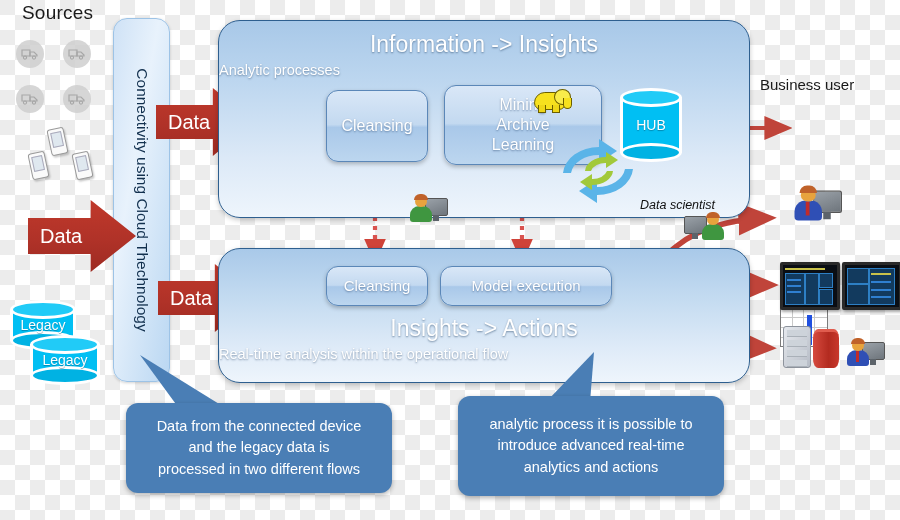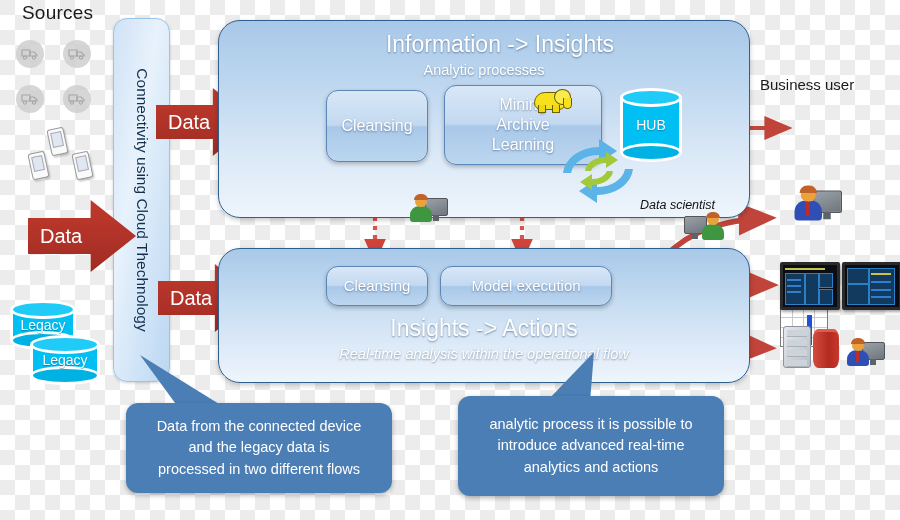--- a/index.html
+++ b/index.html
@@ -45,21 +45,21 @@
   }
   .panel-bottom{
     left:210px;top:248px;width:530px;height:133px;
     background:linear-gradient(180deg,#a9c9e9 0%,#c2daf0 35%,#dfebf8 75%,#eef5fc 100%);
   }
   .panel-title{
     width:100%;text-align:center;color:#ffffff;font-size:23px;
     text-shadow:0 1px 2px rgba(30,60,95,.55);
   }
   .panel-sub{
-    width:100%;text-align:center;color:#ffffff;font-size:14.5px;
+    width:100%;text-align:left;color:#ffffff;font-size:14.5px;
     text-shadow:0 1px 2px rgba(30,60,95,.5);
   }
 
   
   .proc{
     border-radius:12px;
     border:1.4px solid #5b87b8;
     background:linear-gradient(180deg,#d9e7f7 0%,#c3d9f0 48%,#a9c8e9 52%,#bcd6ef 100%);
     box-shadow:0 2px 4px rgba(0,0,0,.25);
     display:flex;align-items:center;justify-content:center;
@@ -280,21 +280,21 @@
     <span>Data</span>
   </div>
   <div class="abs rarrow" style="left:148px;top:88px;width:98px;height:68px;">
     <span>Data</span>
   </div>
   <div class="abs rarrow" style="left:150px;top:264px;width:98px;height:68px;">
     <span>Data</span>
   </div>
 
   <div class="abs panel panel-top">
-    <div class="abs panel-title" style="left:16px;top:10px;">Information -&gt; Insights</div>
+    <div class="abs panel-title" style="left:0;top:10px;">Information -&gt; Insights</div>
     <div class="abs panel-sub" style="left:0;top:41px;">Analytic processes</div>
   </div>
 
 
   <div class="abs proc" style="left:318px;top:90px;width:100px;height:70px;font-size:16px;">
     <span>Cleansing</span>
   </div>
 
   <div class="abs proc" style="left:436px;top:85px;width:156px;height:78px;font-size:16px;flex-direction:column;">
     <span>Mining</span>
@@ -332,21 +332,21 @@
 
   <div class="abs person-pc" style="left:676px;top:162px;">
     <div class="monitor" style="right:auto;left:0;"></div>
     <div class="torso green" style="left:18px;"></div>
     <div class="head" style="left:23px;"></div>
   </div>
   <div class="abs" style="left:632px;top:198px;font-size:12.5px;font-style:italic;color:#111;">Data scientist</div>
 
   <div class="abs panel panel-bottom">
     <div class="abs panel-title" style="left:0;top:66px;">Insights -&gt; Actions</div>
-    <div class="abs panel-sub" style="left:0;top:97px;font-style:italic;">Real-time analysis within the operational flow</div>
+    <div class="abs panel-sub" style="left:0;top:97px;">Real-time analysis within the operational flow</div>
   </div>
 
   <div class="abs proc" style="left:318px;top:266px;width:100px;height:38px;font-size:15px;">
     <span>Cleansing</span>
   </div>
   <div class="abs proc" style="left:432px;top:266px;width:170px;height:38px;font-size:15px;">
     <span>Model execution</span>
   </div>
 
   <div class="abs right-label" style="left:752px;top:76px;">Business user</div>

